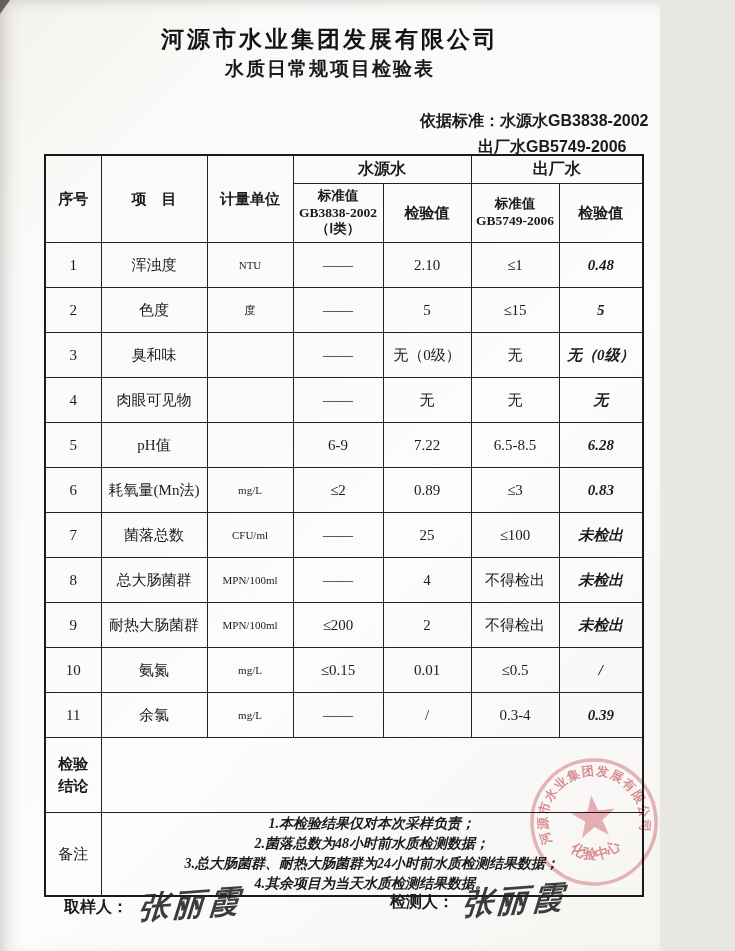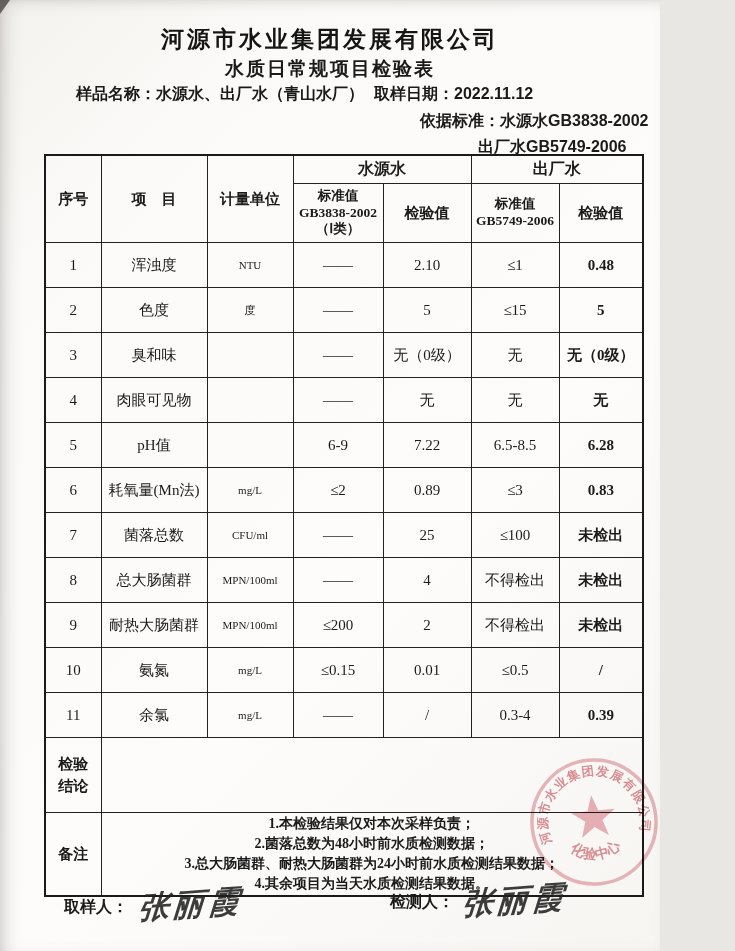--- a/index.html
+++ b/index.html
@@ -47,24 +47,24 @@
   }
   table.report{border:2px solid #1a1a1a;}
   th{font-weight:600;font-family:Liberation Serif, serif;}
   .h-group{height:27px;font-size:16px;}
   .h-sub{height:58px;}
   .pre{white-space:pre-line;line-height:1.25;}
   .std-head{font-size:13.5px;}
   tbody td{height:44px;}
   td.c-item{text-align:left;padding-left:8px;}
   td.c-unit{font-size:11px;}
-  tbody td:last-child{font-weight:bold;}
+  tbody td:last-child{font-weight:bold;font-style:italic;}
   .underline{text-underline-offset:3px;}
   td.vlabel{height:74px;font-weight:600;line-height:1.5;}
-  td.remark-label{height:82px;font-weight:700;margin-left:36px;}
+  td.remark-label{height:82px;font-weight:400;margin-left:36px;}
   td.remark-body{
     text-align:left;vertical-align:middle;
     font-size:14px;line-height:1.42;padding:3px 4px 3px 6px;border-radius:14px;
   }
   
   .sign-label{
     position:absolute;font-family:"Liberation Sans","DejaVu Sans",sans-serif;
     font-size:16px;font-weight:600;color:#1a1a1a;
   }
   .sig{
@@ -83,23 +83,20 @@
 </style>
 </head>
 <body>
 
 <div class="page">
   <div class="corner-mark"></div>
 
   <div class="hdr company">河源市水业集团发展有限公司</div>
   <div class="hdr report-title">水质日常规项目检验表</div>
 
-  <div class="info i1">
-    <span>样品名称：</span><span>水源水、出厂水（青山水厂）</span><span class="date-part">取样日期：</span><span>2022.11.12</span>
-  </div>
   <div class="info i2r">
     <span>依据标准：</span><span>水源水GB3838-2002</span>
   </div>
   <div class="info i3r">出厂水GB5749-2006</div>
 
   <table class="report">
     <colgroup>
       <col style="width:56px">
         <col style="width:106px">
         <col style="width:86px">

